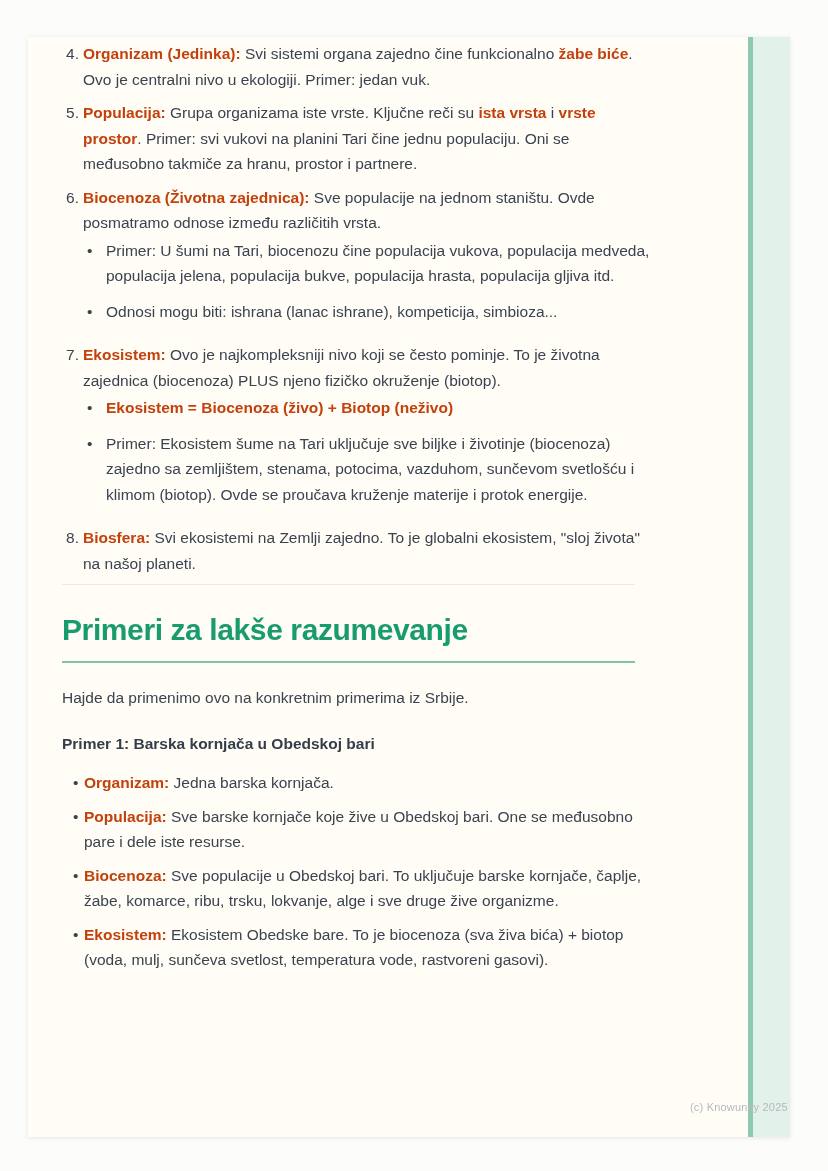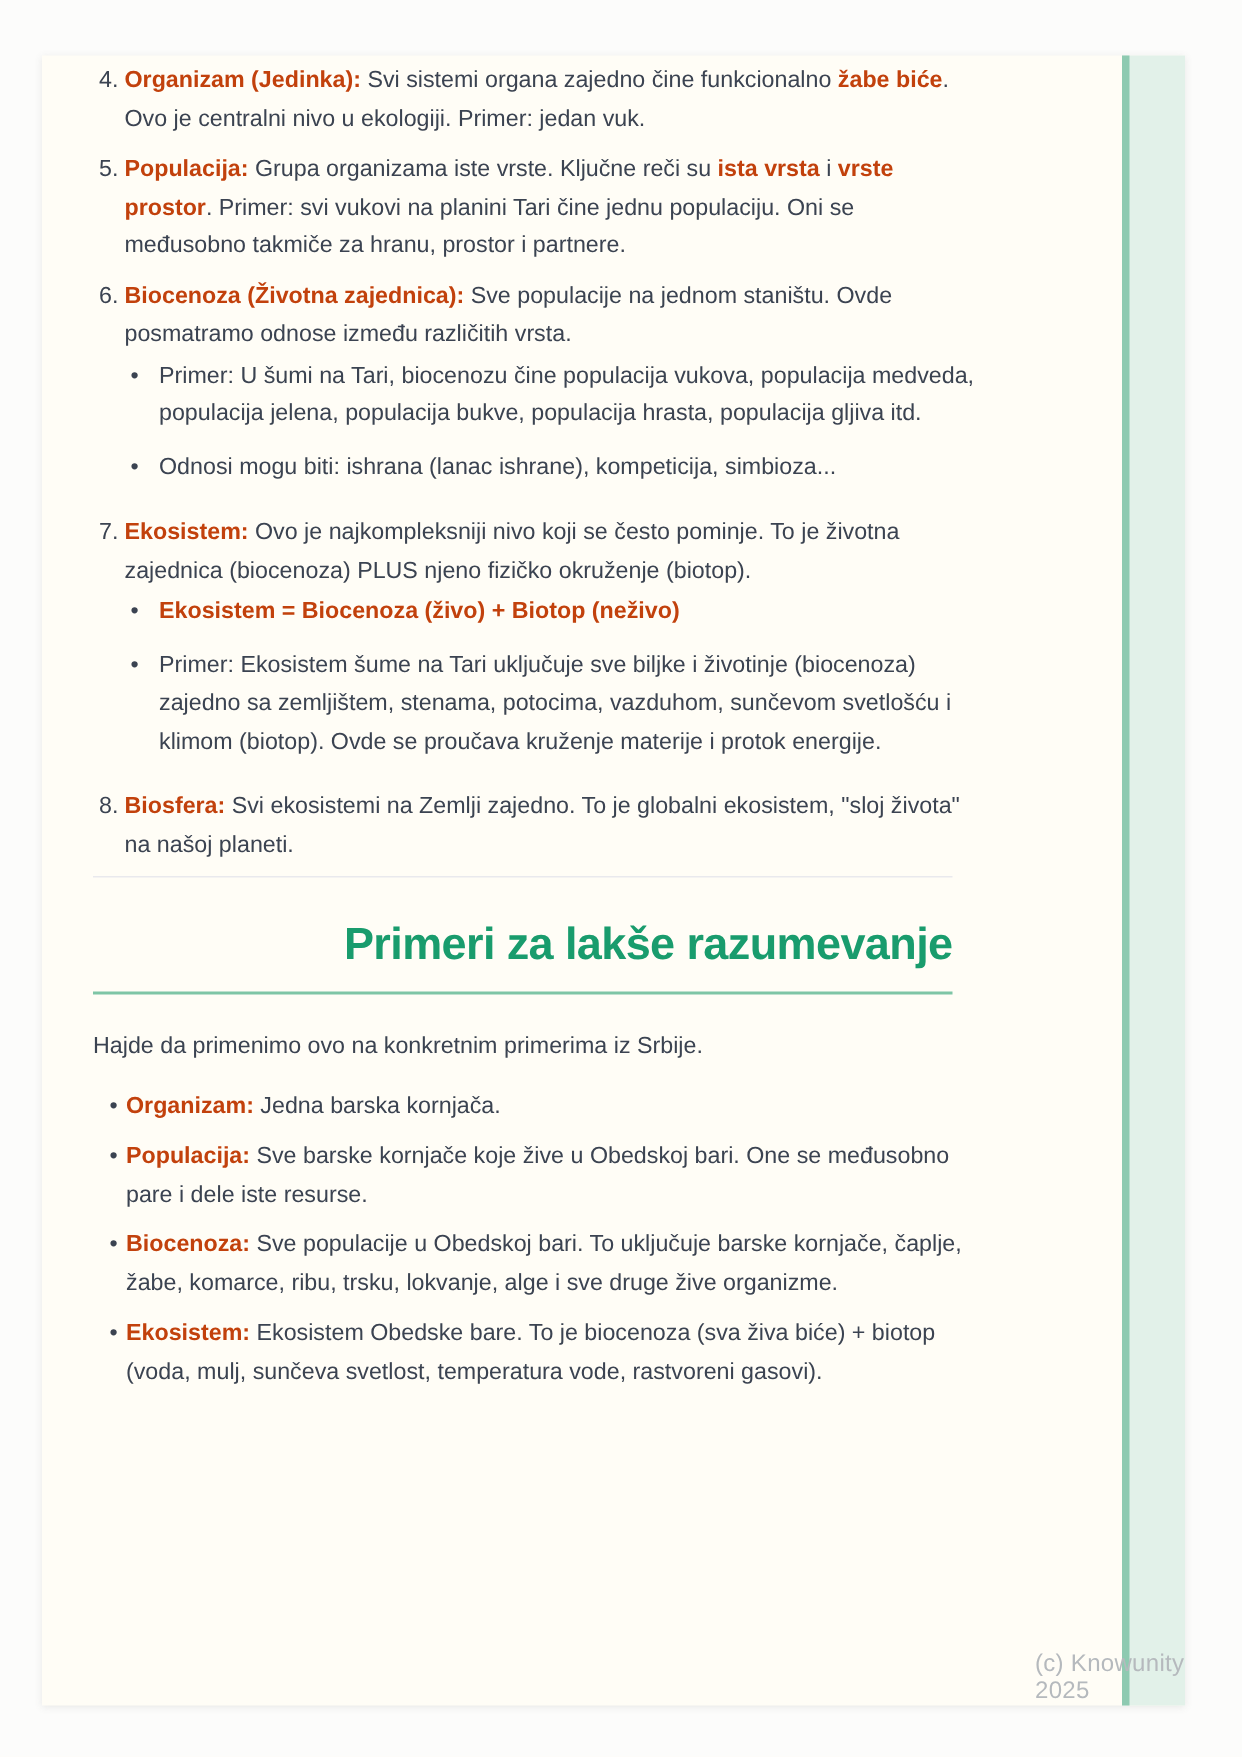--- a/index.html
+++ b/index.html
@@ -39,31 +39,31 @@
 
   hr.divider {
     border:0; height:1px; background:#e9e9ed;
     width:573px; margin:8px 0 0;
   }
   h2.section-heading {
     font-size:30px; line-height:38px; font-weight:700;
     color:#199c6d; letter-spacing:-0.4px;
     margin:26px 0 0; padding:0 0 12px;
     border-bottom:2px solid #7ec5a6;
-    width:573px; box-sizing:border-box;text-align:right;
+    width:573px; box-sizing:border-box;
   }
   p.intro { margin:22px 0 0; }
   p.ex-heading { margin:20px 0 0; font-weight:700; color:#343d4a; }
   ul.examples { list-style:none; margin:14px 0 0; padding:0; }
   ul.examples > li { display:flex; margin-bottom:8px; padding-left:11px; }
   .exdot { flex:none; width:11px; }
 
   .watermark {
     position:absolute; left:690px; top:1101px;
-    font-size:16px; color:#b5b9bd; letter-spacing:0.2px;
+    font-size:11px; color:#b5b9bd; letter-spacing:0.2px;
     z-index:4;
   }
 </style>
 </head>
 <body>
 
 <div class="canvas">
   <div class="page">
     <div class="accent-band"></div>
     <div class="content">
@@ -115,34 +115,35 @@
           <li>
             <span class="num">8.</span>
             <div class="li-body">
               <div class="li-text"><span class="b">Biosfera:</span><span> Svi ekosistemi na Zemlji zajedno. To je globalni ekosistem, "sloj života" na našoj planeti.</span></div>
             </div>
           </li>
         </ol>
       <hr class="divider">
       <h2 class="section-heading">Primeri za lakše razumevanje</h2>
       <p class="intro">Hajde da primenimo ovo na konkretnim primerima iz Srbije.</p>
+      <p class="ex-heading">Primer 1: Barska kornjača u Obedskoj bari</p>
       <ul class="examples">
           <li>
             <span class="exdot">•</span>
             <div class="ex-text"><span class="b">Organizam:</span><span> Jedna barska kornjača.</span></div>
           </li>
           <li>
             <span class="exdot">•</span>
             <div class="ex-text"><span class="b">Populacija:</span><span> Sve barske kornjače koje žive u Obedskoj bari. One se međusobno pare i dele iste resurse.</span></div>
           </li>
           <li>
             <span class="exdot">•</span>
             <div class="ex-text"><span class="b">Biocenoza:</span><span> Sve populacije u Obedskoj bari. To uključuje barske kornjače, čaplje, žabe, komarce, ribu, trsku, lokvanje, alge i sve druge žive organizme.</span></div>
           </li>
           <li>
             <span class="exdot">•</span>
-            <div class="ex-text"><span class="b">Ekosistem:</span><span> Ekosistem Obedske bare. To je biocenoza (sva živa biće) + biotop (voda, mulj, sunčeva svetlost, temperatura vode, rastvoreni gasovi).</span></div>
+            <div class="ex-text"><span class="b">Ekosistem:</span><span> Ekosistem Obedske bare. To je biocenoza (sva živa bića) + biotop (voda, mulj, sunčeva svetlost, temperatura vode, rastvoreni gasovi).</span></div>
           </li>
         </ul>
     </div>
   </div>
   <div class="watermark">(c) Knowunity 2025</div>
 </div>
 
 </body></html>

